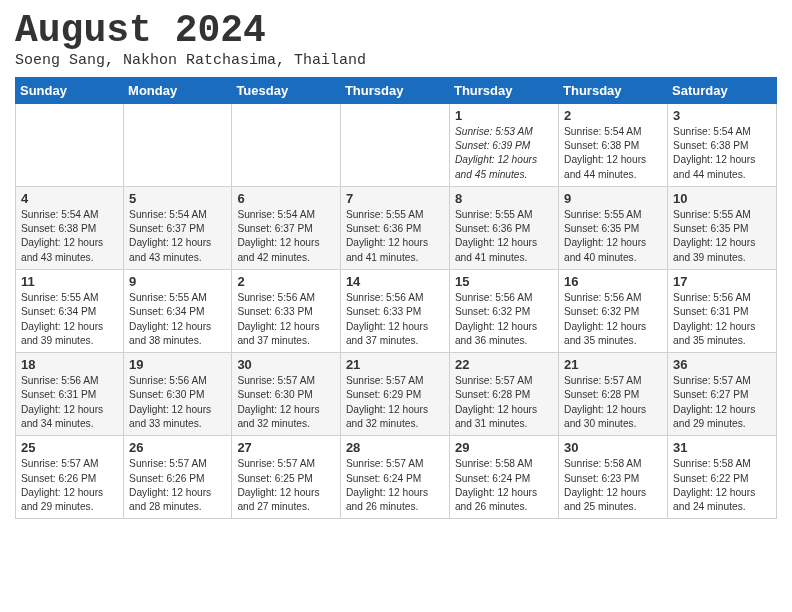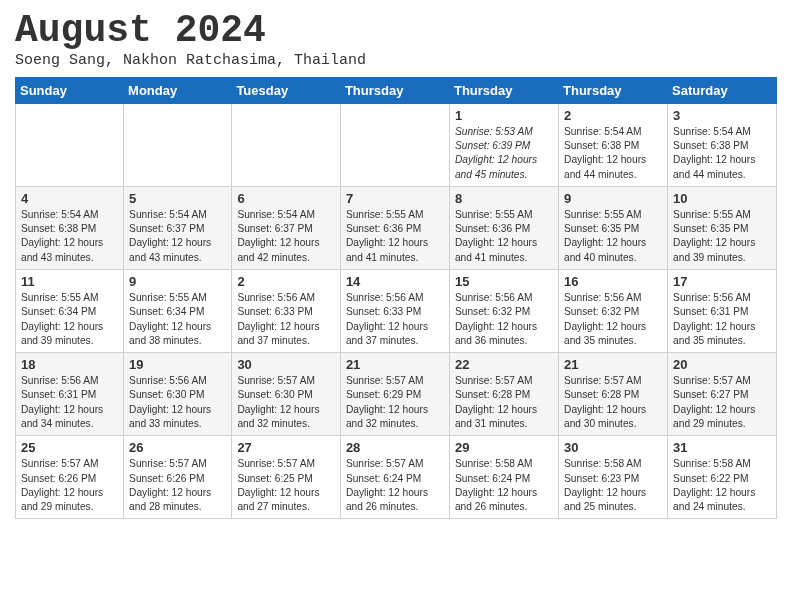--- a/index.html
+++ b/index.html
@@ -273,21 +273,21 @@
 and 31 minutes.</div>
         </td>
         <td>
           <span class="day-number">21</span>
           <div class="day-info" style="white-space: pre-line;">Sunrise: 5:57 AM
 Sunset: 6:28 PM
 Daylight: 12 hours
 and 30 minutes.</div>
         </td>
         <td>
-          <span class="day-number">20</span>
+          <span class="day-number">36</span>
           <div class="day-info" style="white-space: pre-line;">Sunrise: 5:57 AM
 Sunset: 6:27 PM
 Daylight: 12 hours
 and 29 minutes.</div>
         </td>
       </tr>
       <tr>
         <td>
           <span class="day-number">25</span>
           <div class="day-info" style="white-space: pre-line;">Sunrise: 5:57 AM

